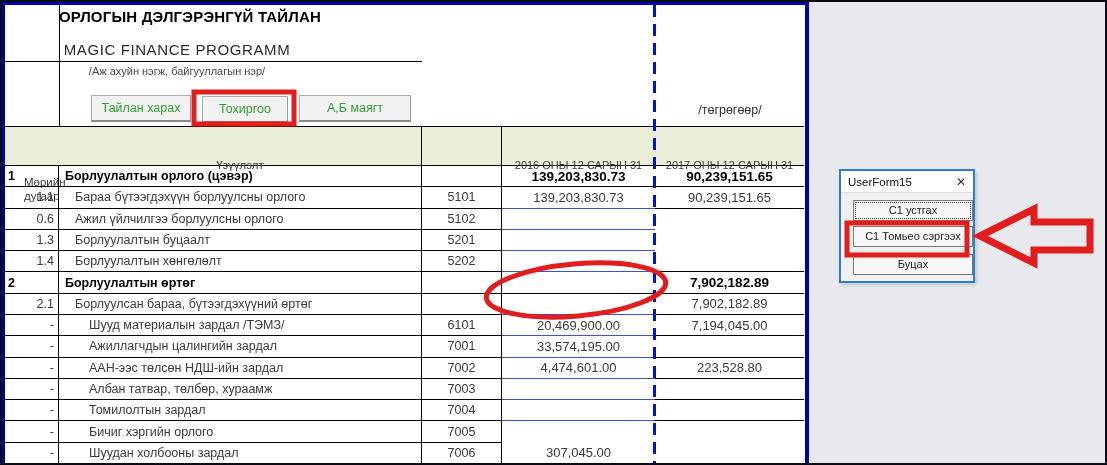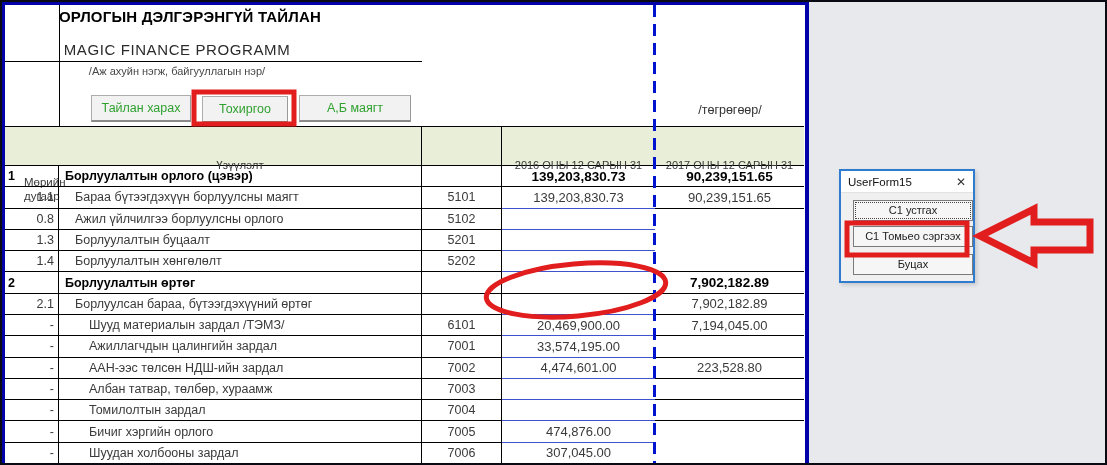--- a/index.html
+++ b/index.html
@@ -129,28 +129,28 @@
       <div class="tr sec">
         <div class="td num">1</div>
         <div class="td name">Борлуулалтын орлого (цэвэр)</div>
         <div class="td code"></div>
         <div class="td v16">139,203,830.73</div>
         <div class="td v17">90,239,151.65</div>
       </div>
 
       <div class="tr lvl2">
         <div class="td num">1.1</div>
-        <div class="td name">Бараа бүтээгдэхүүн борлуулсны маягт</div>
+        <div class="td name">Бараа бүтээгдэхүүн борлуулсны орлого</div>
         <div class="td code">5101</div>
         <div class="td v16">139,203,830.73</div>
         <div class="td v17">90,239,151.65</div>
       </div>
 
       <div class="tr lvl2">
-        <div class="td num">0.8</div>
+        <div class="td num">0.6</div>
         <div class="td name">Ажил үйлчилгээ борлуулсны орлого</div>
         <div class="td code">5102</div>
         <div class="td v16"></div>
         <div class="td v17 nb"></div>
       </div>
 
       <div class="tr lvl2">
         <div class="td num">1.3</div>
         <div class="td name">Борлуулалтын буцаалт</div>
         <div class="td code">5201</div>
@@ -219,21 +219,20 @@
         <div class="td name">Томилолтын зардал</div>
         <div class="td code">7004</div>
         <div class="td v16"></div>
         <div class="td v17"></div>
       </div>
 
       <div class="tr lvl3">
         <div class="td num">-</div>
         <div class="td name">Бичиг хэргийн орлого</div>
         <div class="td code">7005</div>
-        <div class="td v16">474,876.00</div>
         <div class="td v17 nb"></div>
       </div>
 
       <div class="tr lvl3">
         <div class="td num">-</div>
         <div class="td name">Шуудан холбооны зардал</div>
         <div class="td code">7006</div>
         <div class="td v16">307,045.00</div>
         <div class="td v17"></div>
       </div>

